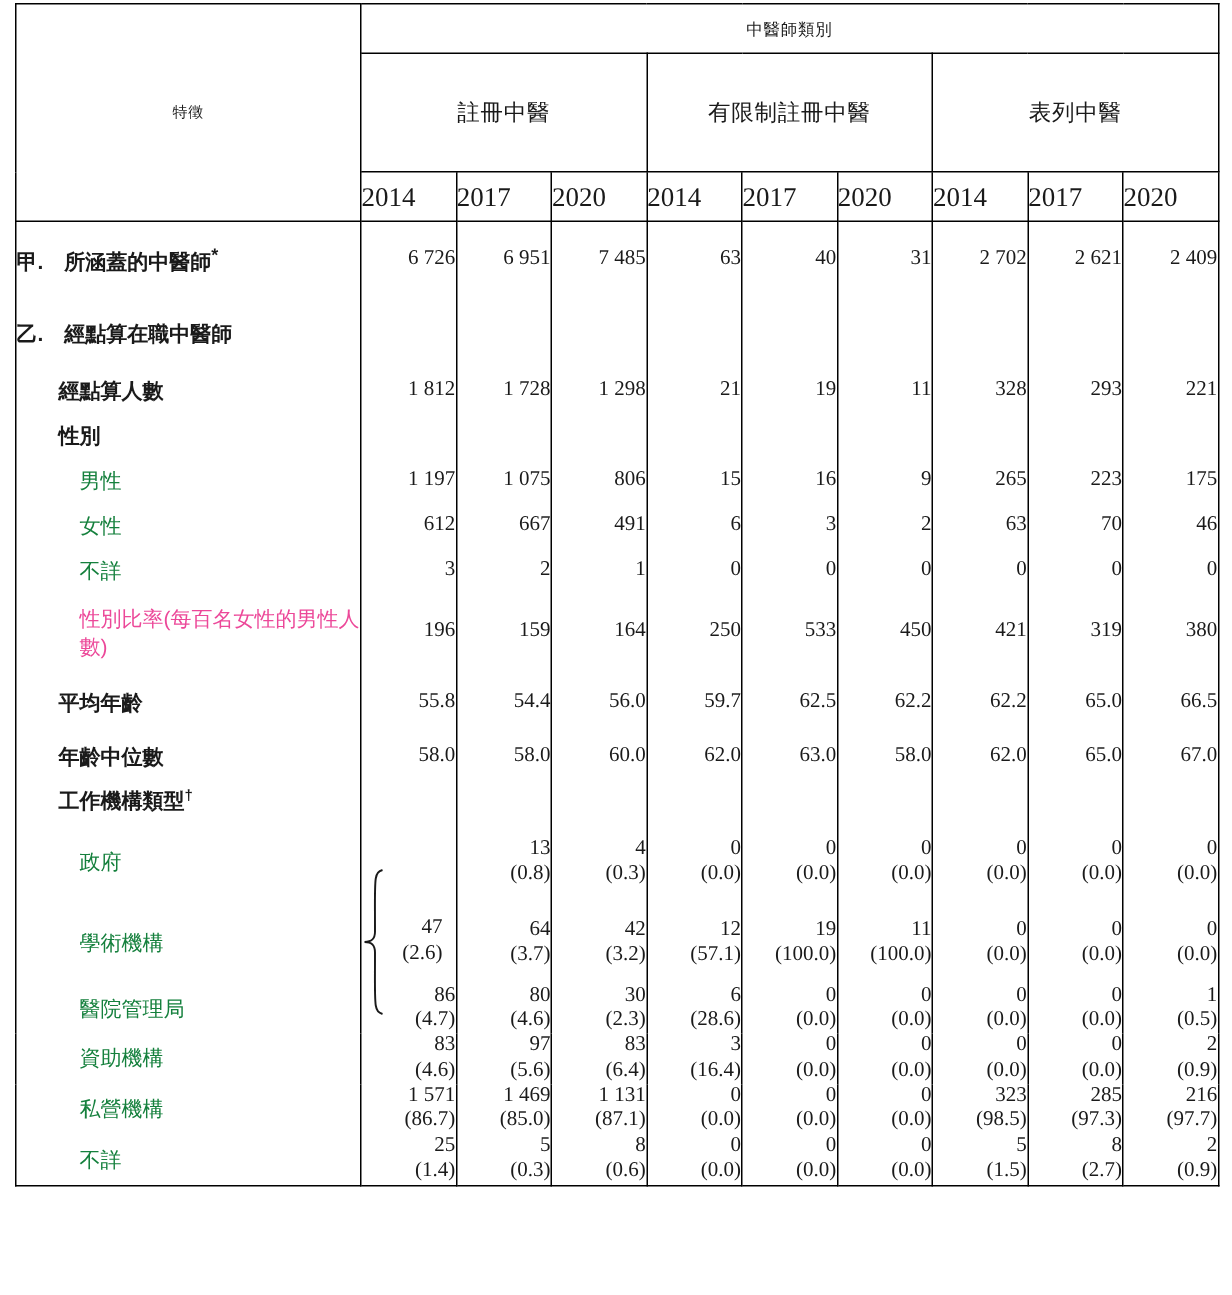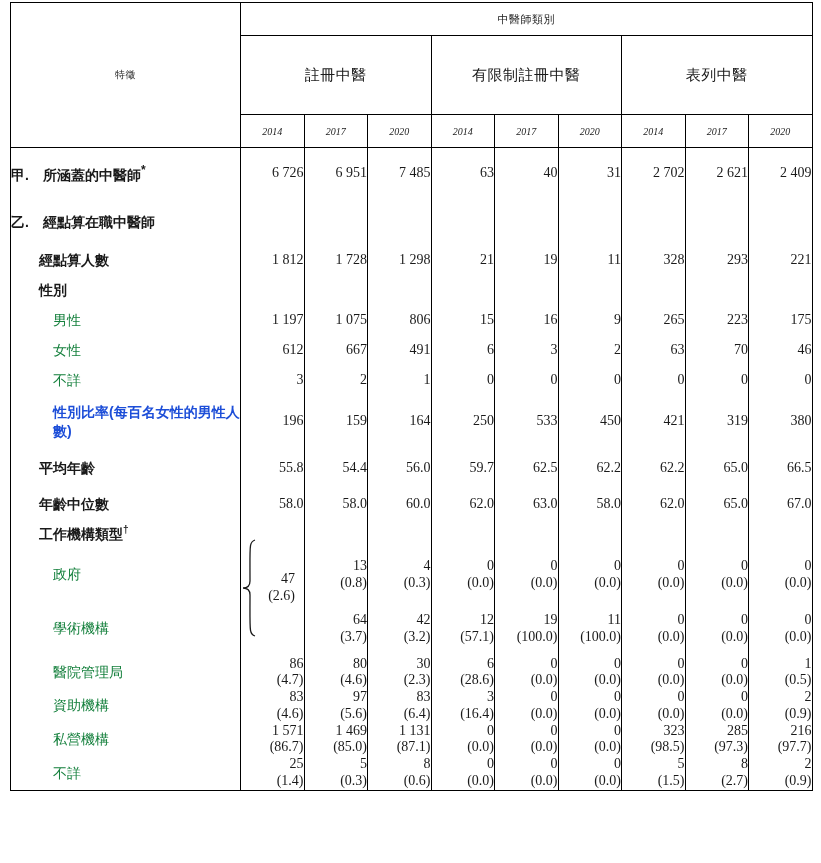--- a/index.html
+++ b/index.html
@@ -52,26 +52,25 @@
     letter-spacing: 0.5px;
   }
   .hdr-feature {
     text-align: center;
     font-size: 10px;
     font-family: "Liberation Sans", "DejaVu Sans", sans-serif;
     letter-spacing: 0.5px;
     vertical-align: middle;
   }
   .hdr-year {
-    text-align: center;
-    font-size: 10px;
+    text-align: left;
+    font-size: 18px;
     font-weight: bold;
     height: 33px;
     font-family: "Liberation Serif", "DejaVu Serif", serif;
-    font-style: italic;
   }
 
   
   col.c-feature { width: 230px; }
   col.c-data    { width: 63.5px; }
 
   
   .lbl {
     font-family: "Liberation Sans", "DejaVu Sans", sans-serif;
     font-size: 14px;
@@ -79,21 +78,21 @@
     border-right: 1px solid #000 !important;
     border-left: 1px solid #000 !important;
     border-top: 0 !important;
     border-bottom: 0 !important;
     white-space: nowrap;
     line-height: 1.35;
   }
   .lbl.major { font-weight: bold; }
   .lbl.sub   { font-weight: bold; padding-left: 28px; }
   .lbl.item  { font-weight: normal; padding-left: 42px; color: #15803d; margin-top: 12px; }
-  .lbl.item2 { font-weight: bold; padding-left: 42px; color: #1d4ed8; white-space: normal; }
+  .lbl.item2 { font-weight: normal; padding-left: 42px; color: #ec4899; white-space: normal; }
 
   .num {
     text-align: right;
     font-size: 14px;
     padding-right: 9px;
     border-top: 0 !important;
     border-bottom: 0 !important;
     font-family: "Liberation Serif", "DejaVu Serif", serif;
     line-height: 1.2;
     white-space: nowrap;
@@ -354,21 +353,21 @@
           <td class="num">8<span class="pct">(0.6)</span></td>
           <td class="num">0<span class="pct">(0.0)</span></td>
           <td class="num">0<span class="pct">(0.0)</span></td>
           <td class="num">0<span class="pct">(0.0)</span></td>
           <td class="num">5<span class="pct">(1.5)</span></td>
           <td class="num">8<span class="pct">(2.7)</span></td>
           <td class="num">2<span class="pct">(0.9)</span></td>
         </tr>
       </tbody>
   </table>
-<div style="position: absolute; left: 240.5px; top: 532px; width: 63.5px; height: 108px; text-decoration: underline;">
+<div style="position: absolute; left: 240.5px; top: 572px; width: 63.5px; height: 108px; text-decoration: underline;">
       <svg width="20" height="108" viewBox="0 0 20 108" style="position: absolute; left: -2px; top: 0px;">
         <path d="M16,6 C10,8 11,11 11,47 C11,52 9,54 4,54 C9,54 11,56 11,61 C11,97 10,100 16,102" fill="none" stroke="#1a1a1a" stroke-width="1.3"></path>
       </svg>
       <div class="brace-num">
         <div>47</div>
         <div>(2.6)</div>
       </div>
     </div>
   </div>
 

